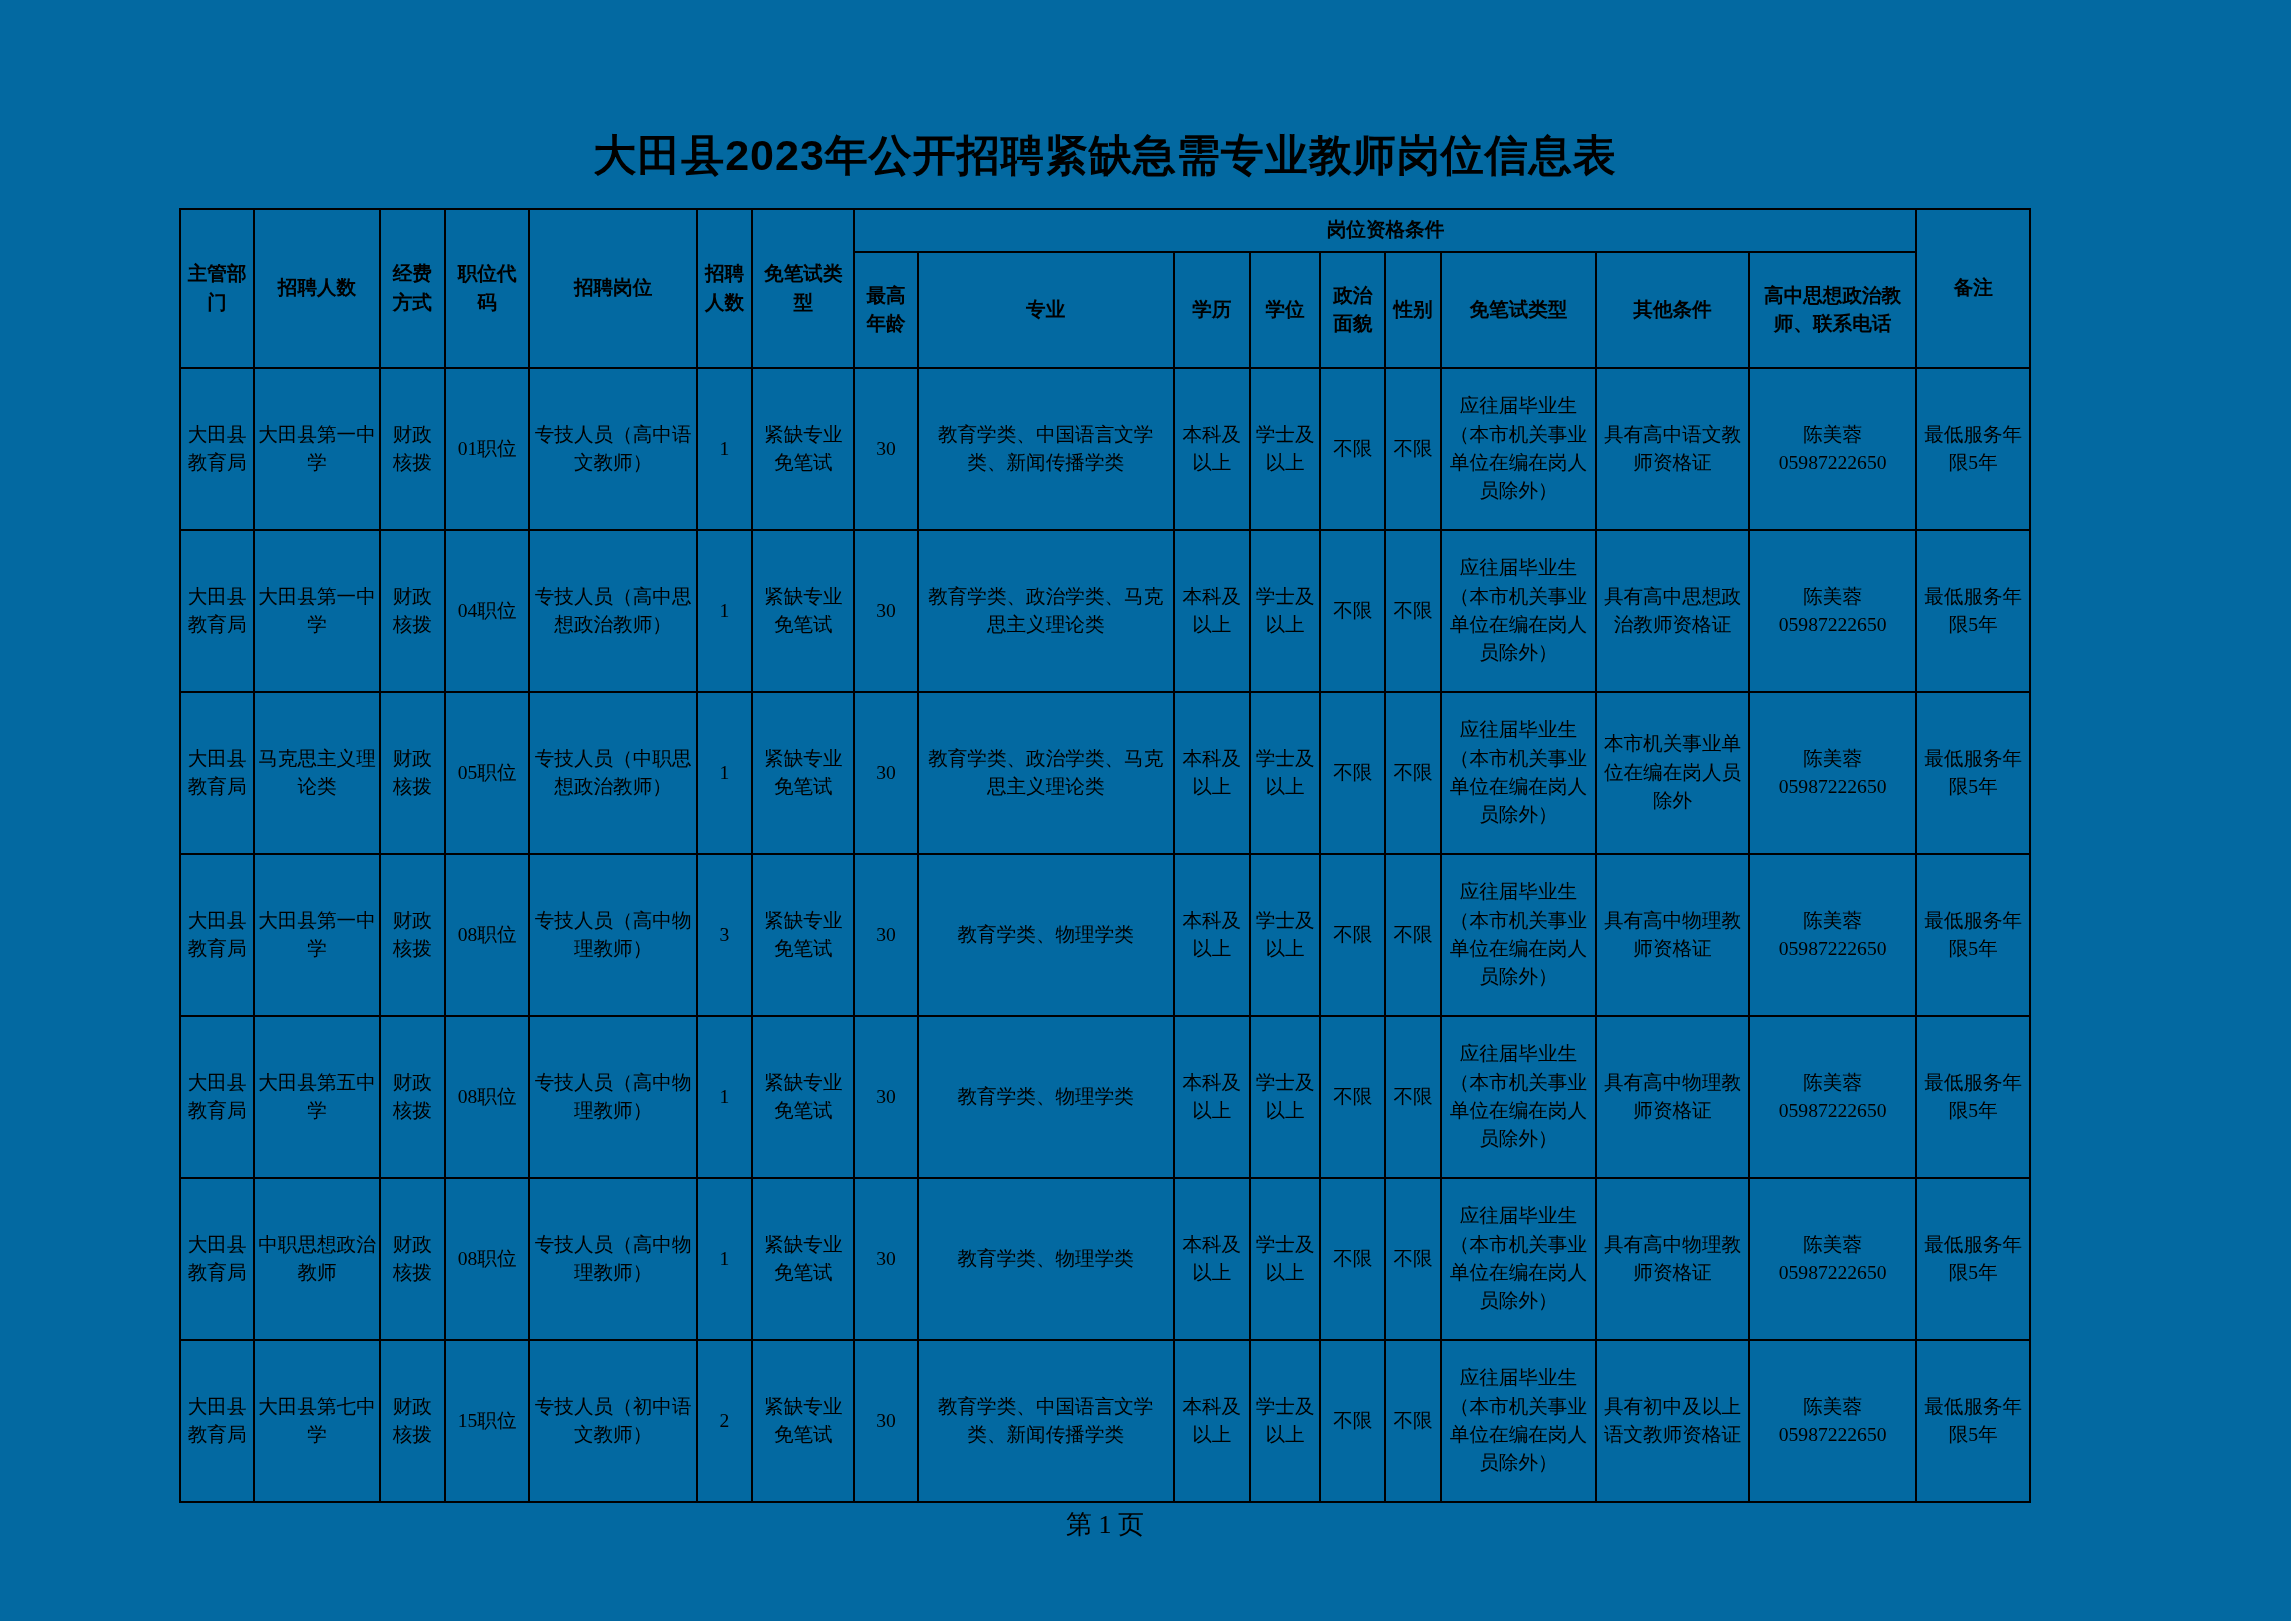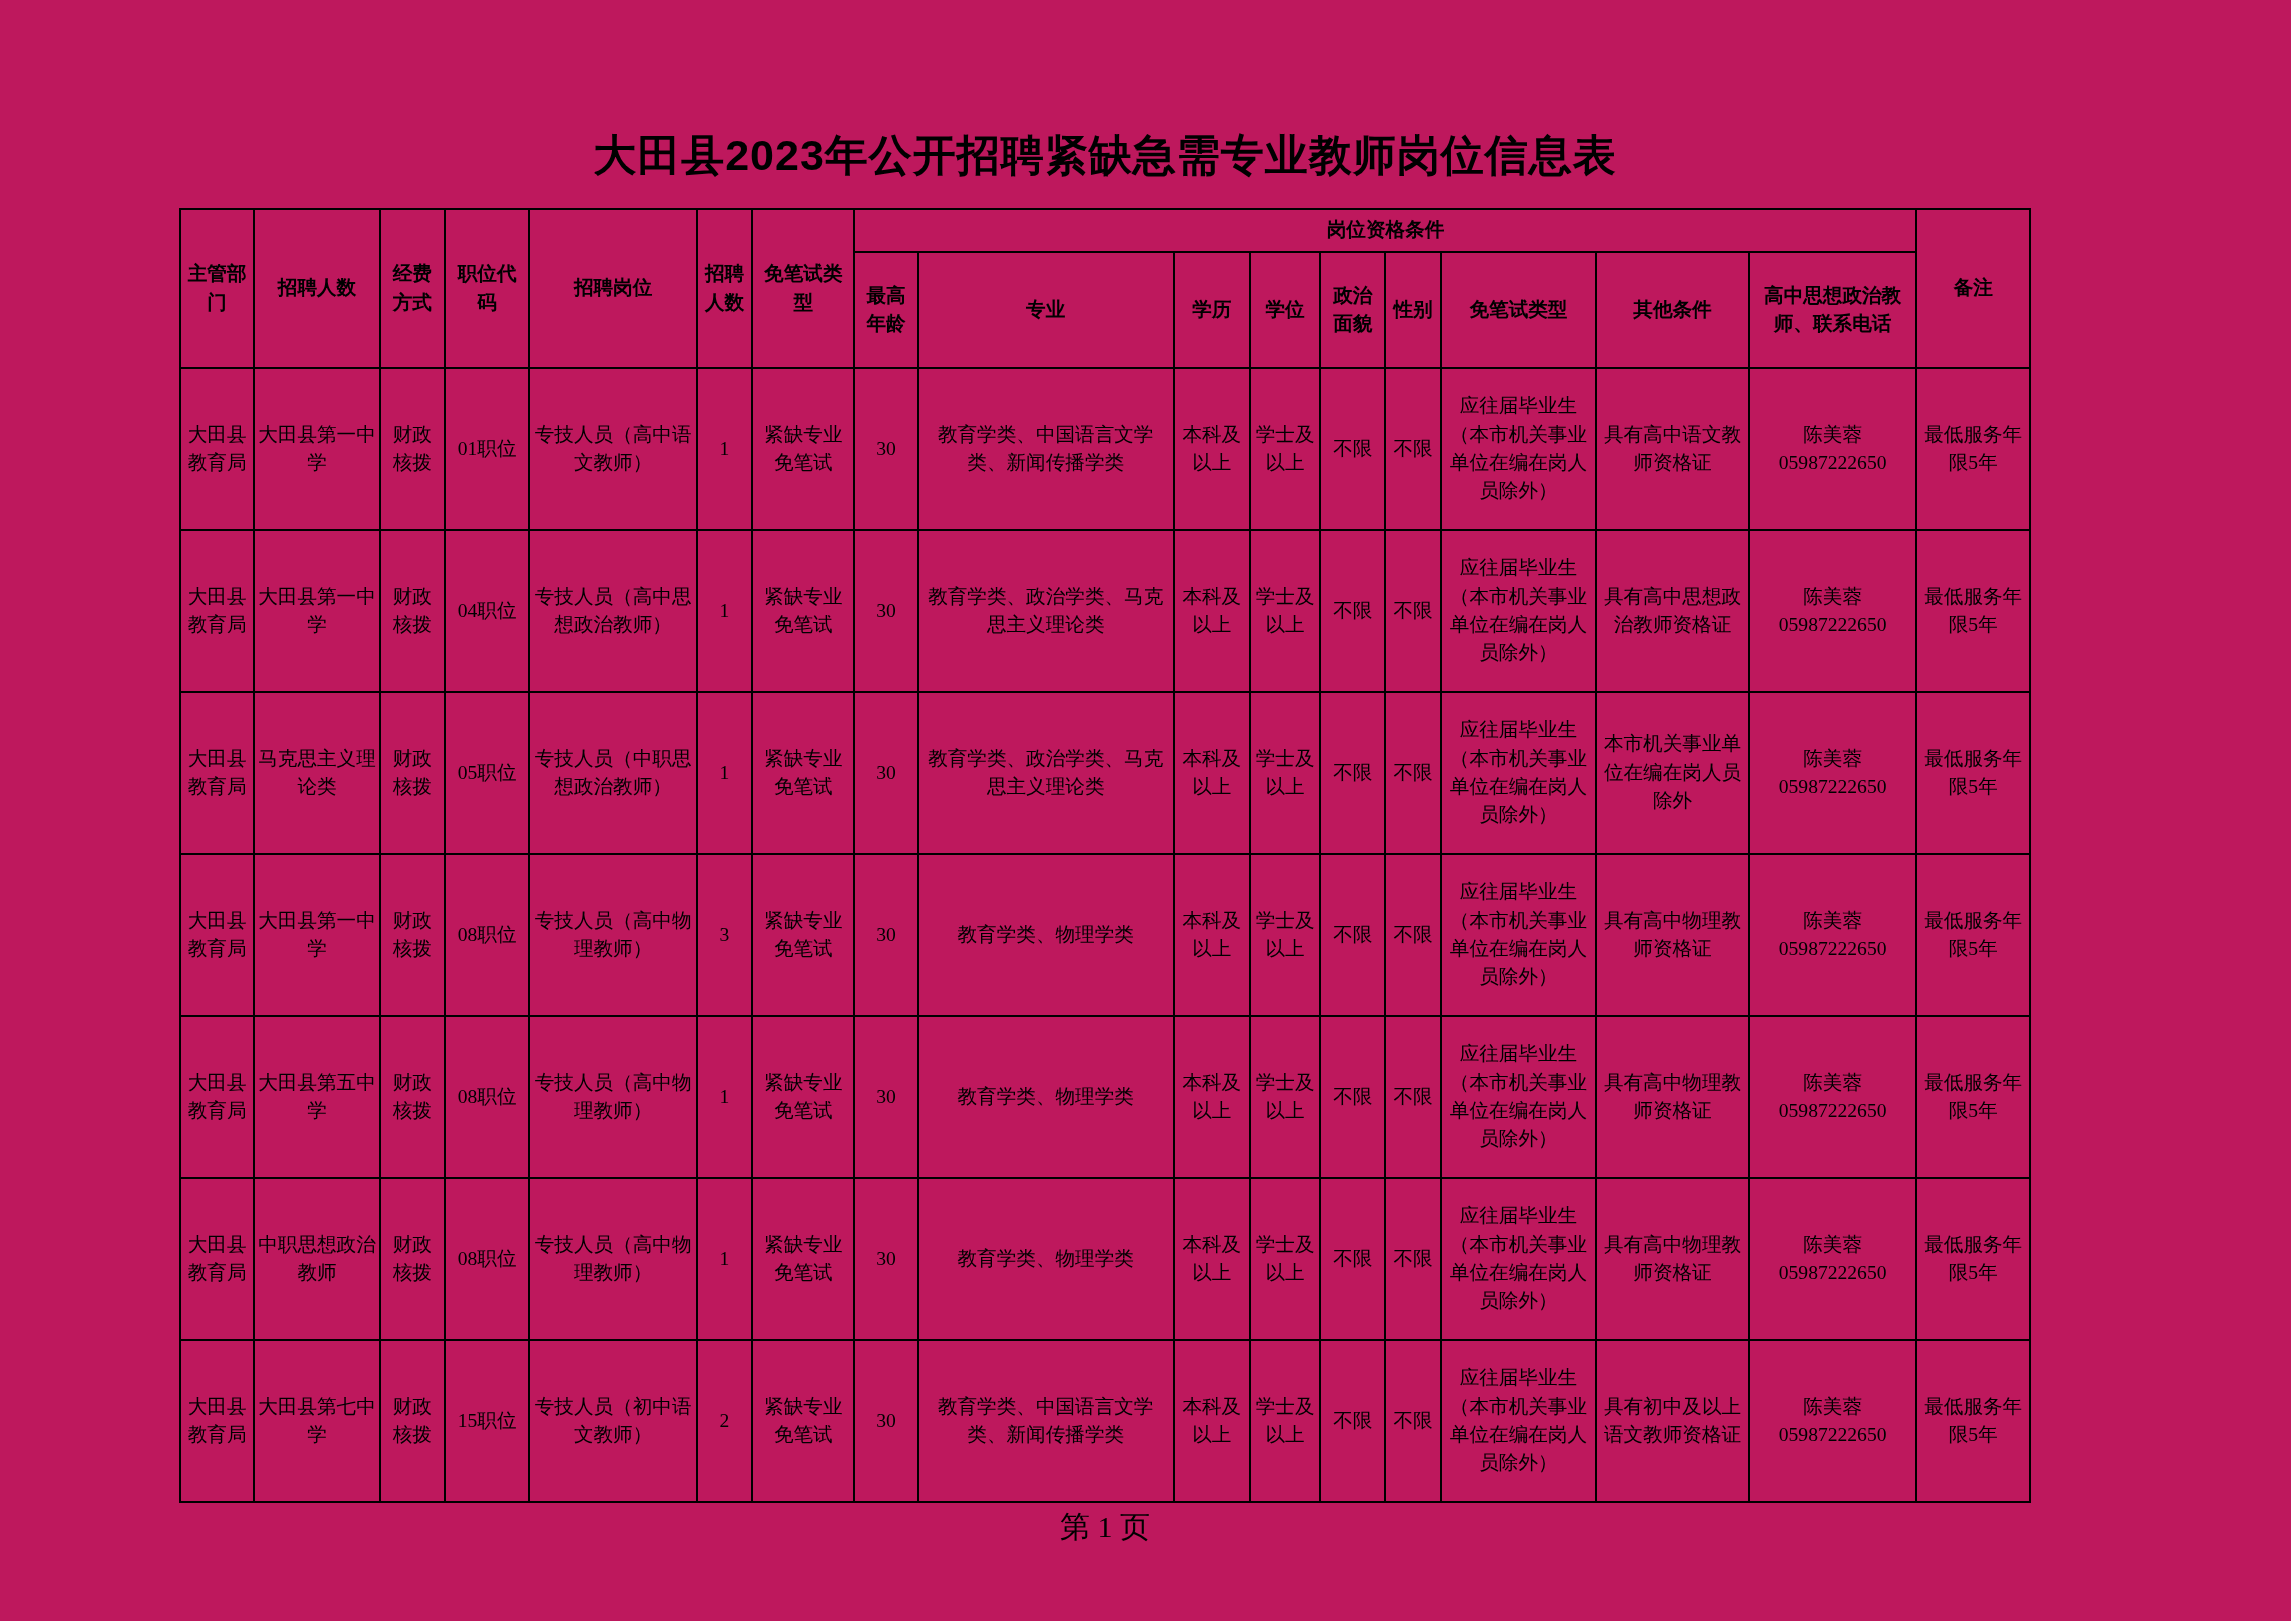--- a/index.html
+++ b/index.html
@@ -4,21 +4,21 @@
 <style>
   html, body {
     margin: 0;
     padding: 0;
     background: #ffffff;
   }
   .page {
     position: relative;
     width: 2292px;
     height: 1621px;
-    background: #be185d;
+    background: #0369a1;
     font-family: "Liberation Serif", serif;
     color: #000000;
   }
   .doc-title {
     position: absolute;
     top: 127px;
     left: 179px;
     width: 1852px;
     text-align: center;
     font-family: "Liberation Sans", sans-serif;
@@ -53,21 +53,21 @@
   }
   tr.hdr-group { height: 43px; }
   tr.hdr-sub   { height: 116px; }
   tr.data-row, table.job-table tbody tr { height: 162px; }
   .page-footer {
     position: absolute;
     top: 1507px;
     left: 179px;
     width: 1852px;
     text-align: center;
-    font-size: 30px;
+    font-size: 26px;
   }
 </style>
 </head>
 <body>
 
 <div class="page">
 
   <div class="doc-title">大田县2023年公开招聘紧缺急需专业教师岗位信息表</div>
 
   <table class="job-table">

